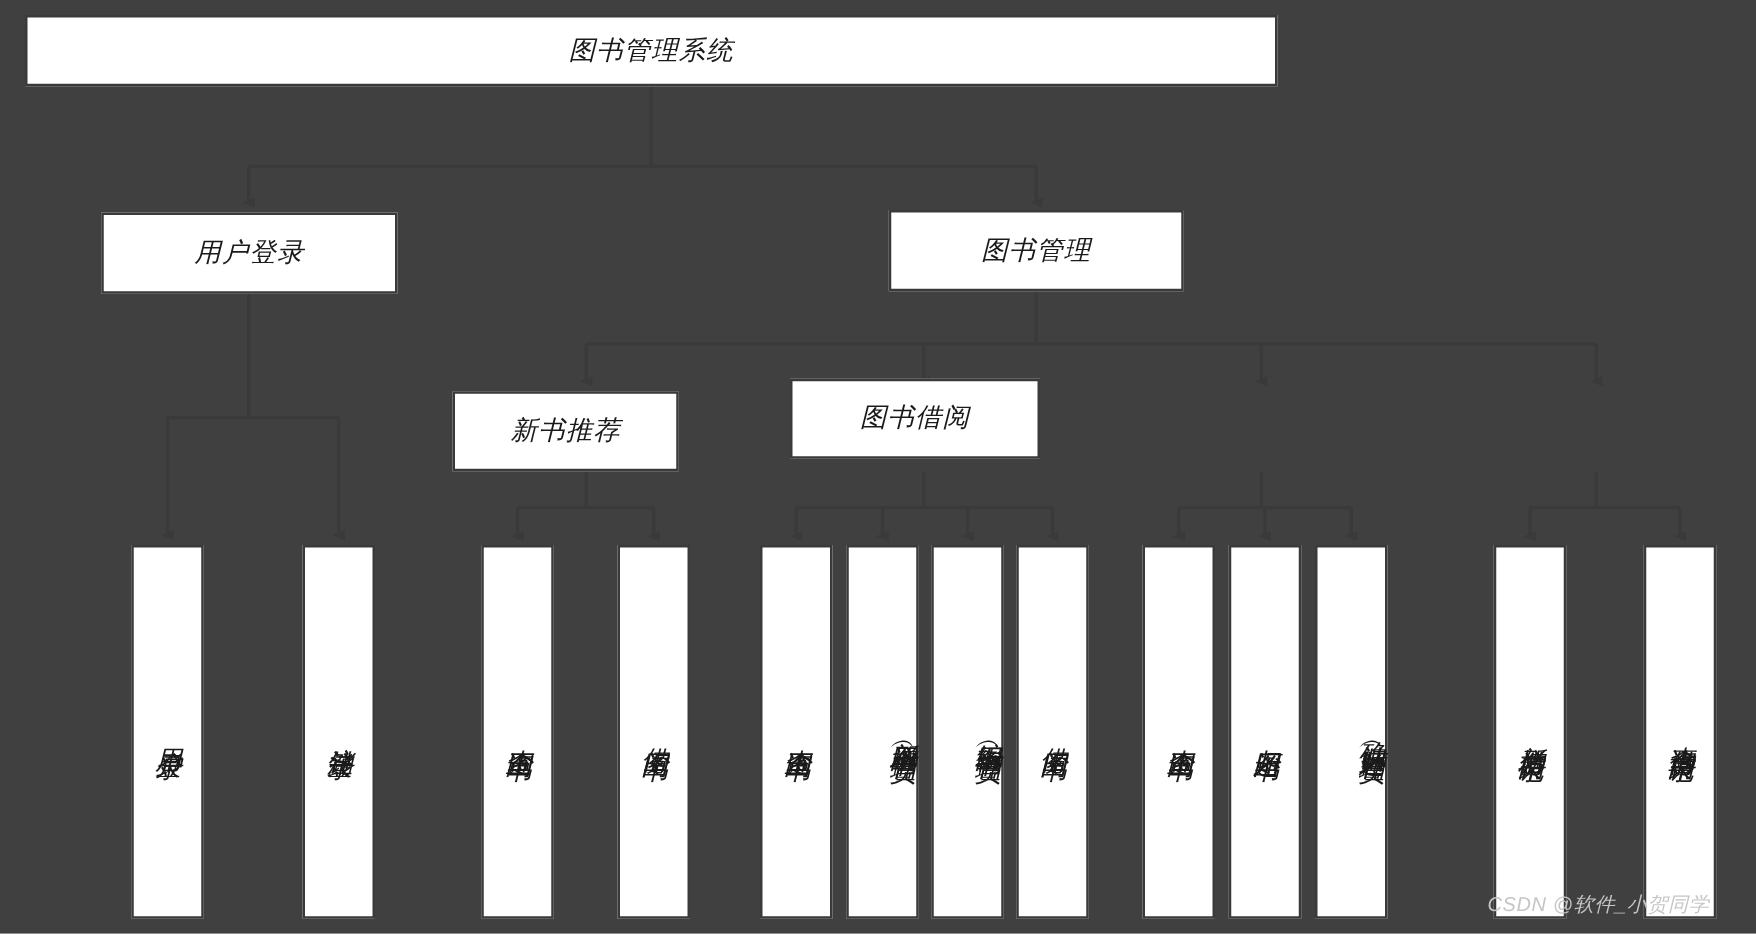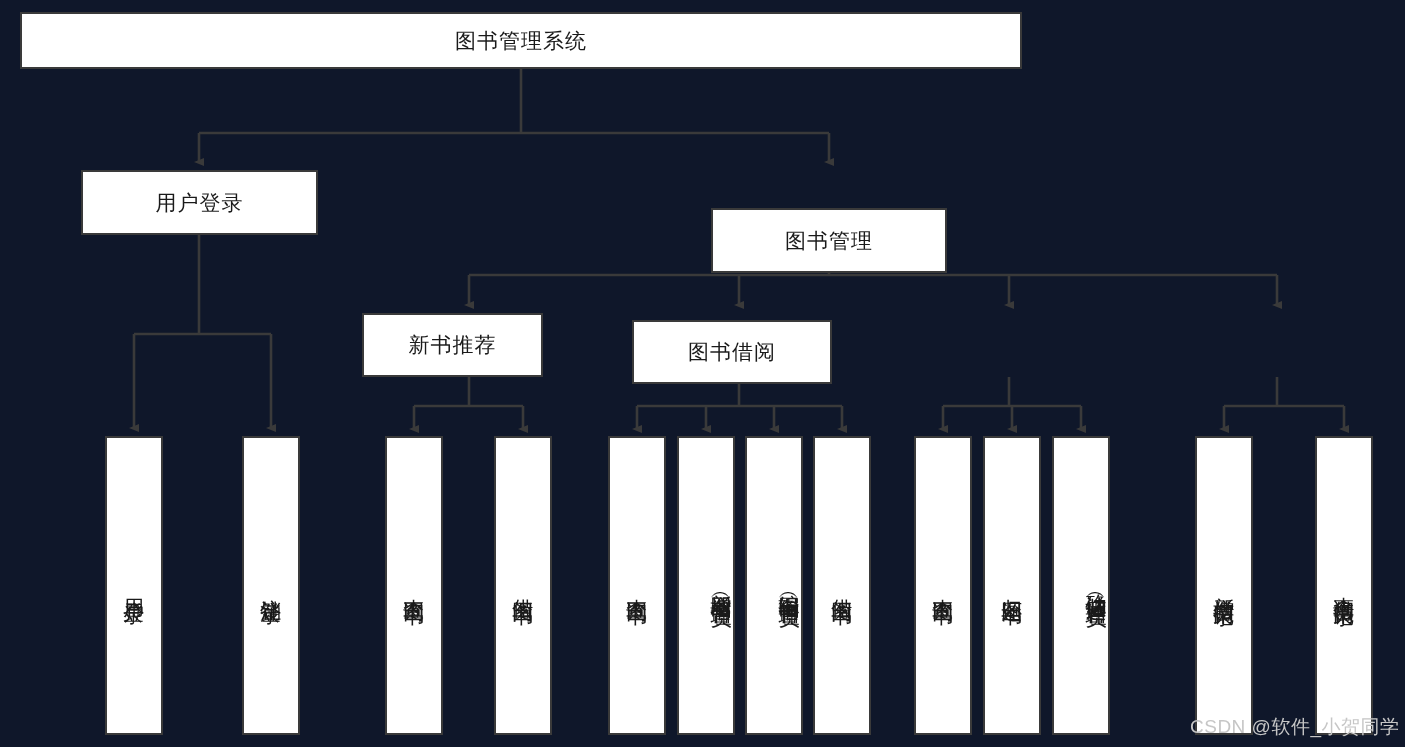--- a/index.html
+++ b/index.html
@@ -7,22 +7,23 @@
     padding: 0;
     background: #ffffff;
   }
   body {
     font-family: "Liberation Sans", "DejaVu Sans", sans-serif;
   }
   #canvas {
     position: relative;
     width: 1405px;
     height: 747px;
-    background: #0f172a;
+    background: #404040;
     overflow: hidden;
+    font-style: italic;
   }
   svg#wires {
     position: absolute;
     left: 0;
     top: 0;
     width: 1405px;
     height: 747px;
     pointer-events: none;
   }
   .node {
@@ -52,21 +53,21 @@
   .node.vert.tall-text {
     align-items: flex-start;
   }
   .node-label {
     display: block;
     line-height: 1.12;
     white-space: nowrap;
   }
   .watermark {
     position: absolute;
-    font-size: 19px;
+    font-size: 16px;
     color: #c6c6c6;
     letter-spacing: 0.5px;
     white-space: nowrap;
     user-select: none;
   }
 </style>
 </head>
 <body>
 
 <div id="canvas">
@@ -124,28 +125,28 @@
     </g>
   </svg>
 
   <div class="node horiz" style="left:20px; top:12px; width:1002px; height:57px;">
     <span class="node-label">图书管理系统</span>
   </div>
 
   <div class="node horiz" style="left:81px; top:170px; width:237px; height:65px;">
     <span class="node-label">用户登录</span>
   </div>
-  <div class="node horiz" style="left:711px; top:168px; width:236px; height:65px;margin-top:40px;">
+  <div class="node horiz" style="left:711px; top:168px; width:236px; height:65px;">
     <span class="node-label">图书管理</span>
   </div>
 
   <div class="node horiz" style="left:362px; top:313px; width:181px; height:64px;">
     <span class="node-label">新书推荐</span>
   </div>
-  <div class="node horiz" style="left:632px; top:320px; width:200px; height:64px;">
+  <div class="node horiz" style="left:632px; top:303px; width:200px; height:64px;">
     <span class="node-label">图书借阅</span>
   </div>
 
   <div class="node vert" style="left:105px; top:436px; width:58px; height:299px; align-items:center;">
     <span class="node-label">用户登录</span>
   </div>
   <div class="node vert" style="left:242px; top:436px; width:58px; height:299px; align-items:center;">
     <span class="node-label">注销登录</span>
   </div>
 

